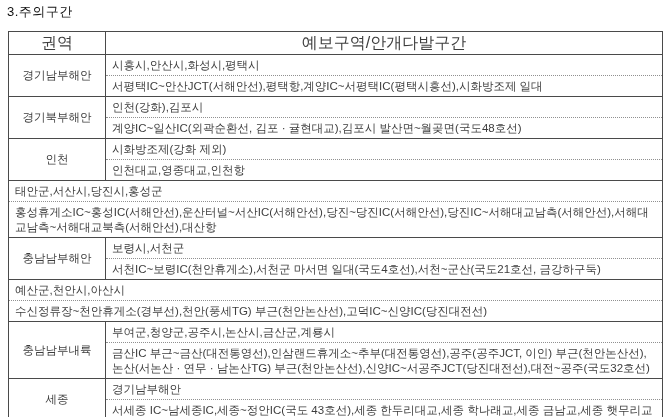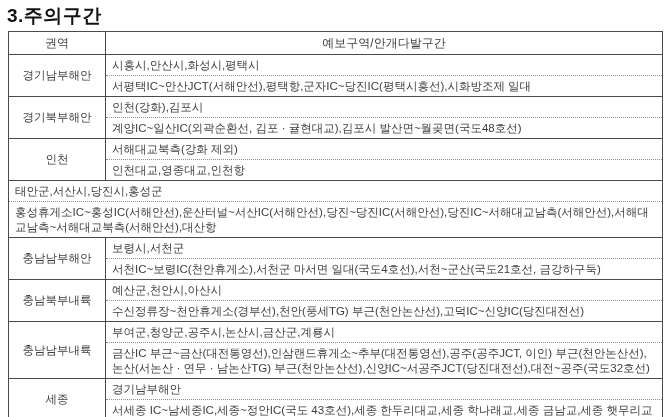--- a/index.html
+++ b/index.html
@@ -14,22 +14,22 @@
   .page {
     position: relative;
     width: 669px;
     height: 417px;
     background: #ffffff;
   }
   .doc-title {
     position: absolute;
     left: 7px;
     top: 3px;
-    font-size: 19px;
-    font-weight: bold;
+    font-size: 13px;
+    font-weight: normal;
     color: #111111;
     letter-spacing: 0.5px;
   }
   .caution-table {
     position: absolute;
     left: 8px;
     top: 31px;
     width: 655px;
     border: 1px solid #4a4a4a;
     border-bottom: none;
@@ -58,21 +58,21 @@
     justify-content: center;
     box-sizing: border-box;
     min-width: 0;
   }
   .thead .cell-region,
   .thead .cell-section {
     height: 22px;
     align-items: center;
     justify-content: center;
     text-align: center;
-    font-size: 12px;
+    font-size: 16px;
     color: #3d3d3d;
   }
   .thead .cell-section { flex-direction: row; }
   .line {
     padding: 2.5px 6px;
     line-height: 15px;
     word-break: break-all;
   }
   .fog-line {
     border-top: 1px dotted #909090;
@@ -90,57 +90,56 @@
     <div class="thead">
       <div class="cell-region">권역</div>
       <div class="cell-section">예보구역/안개다발구간</div>
     </div>
 
     <div id="rows-container">
   <div class="trow">
     <div class="cell-region">경기남부해안</div>
     <div class="cell-section">
       <div class="line forecast-line">시흥시,안산시,화성시,평택시</div>
-      <div class="line fog-line">서평택IC~안산JCT(서해안선),평택항,군자IC~당진IC(평택시흥선),시화방조제 일대</div>
+      <div class="line fog-line">서평택IC~안산JCT(서해안선),평택항,계양IC~서평택IC(평택시흥선),시화방조제 일대</div>
     </div>
   </div>
 
   <div class="trow">
     <div class="cell-region">경기북부해안</div>
     <div class="cell-section">
       <div class="line forecast-line">인천(강화),김포시</div>
       <div class="line fog-line">계양IC~일산IC(외곽순환선, 김포 · 귤현대교),김포시 발산면~월곶면(국도48호선)</div>
     </div>
   </div>
 
   <div class="trow">
     <div class="cell-region">인천</div>
     <div class="cell-section">
-      <div class="line forecast-line">서해대교북측(강화 제외)</div>
+      <div class="line forecast-line">시화방조제(강화 제외)</div>
       <div class="line fog-line">인천대교,영종대교,인천항</div>
     </div>
   </div>
 
   <div class="trow">
     <div class="cell-section">
       <div class="line forecast-line">태안군,서산시,당진시,홍성군</div>
       <div class="line fog-line">홍성휴게소IC~홍성IC(서해안선),운산터널~서산IC(서해안선),당진~당진IC(서해안선),당진IC~서해대교남측(서해안선),서해대교남측~서해대교북측(서해안선),대산항</div>
     </div>
   </div>
 
   <div class="trow">
     <div class="cell-region">충남남부해안</div>
     <div class="cell-section">
       <div class="line forecast-line">보령시,서천군</div>
       <div class="line fog-line">서천IC~보령IC(천안휴게소),서천군 마서면 일대(국도4호선),서천~군산(국도21호선, 금강하구둑)</div>
     </div>
   </div>
 
   <div class="trow">
-    <div class="cell-region">충남북부내륙</div>
     <div class="cell-section">
       <div class="line forecast-line">예산군,천안시,아산시</div>
       <div class="line fog-line">수신정류장~천안휴게소(경부선),천안(풍세TG) 부근(천안논산선),고덕IC~신양IC(당진대전선)</div>
     </div>
   </div>
 
   <div class="trow">
     <div class="cell-region">충남남부내륙</div>
     <div class="cell-section">
       <div class="line forecast-line">부여군,청양군,공주시,논산시,금산군,계룡시</div>

